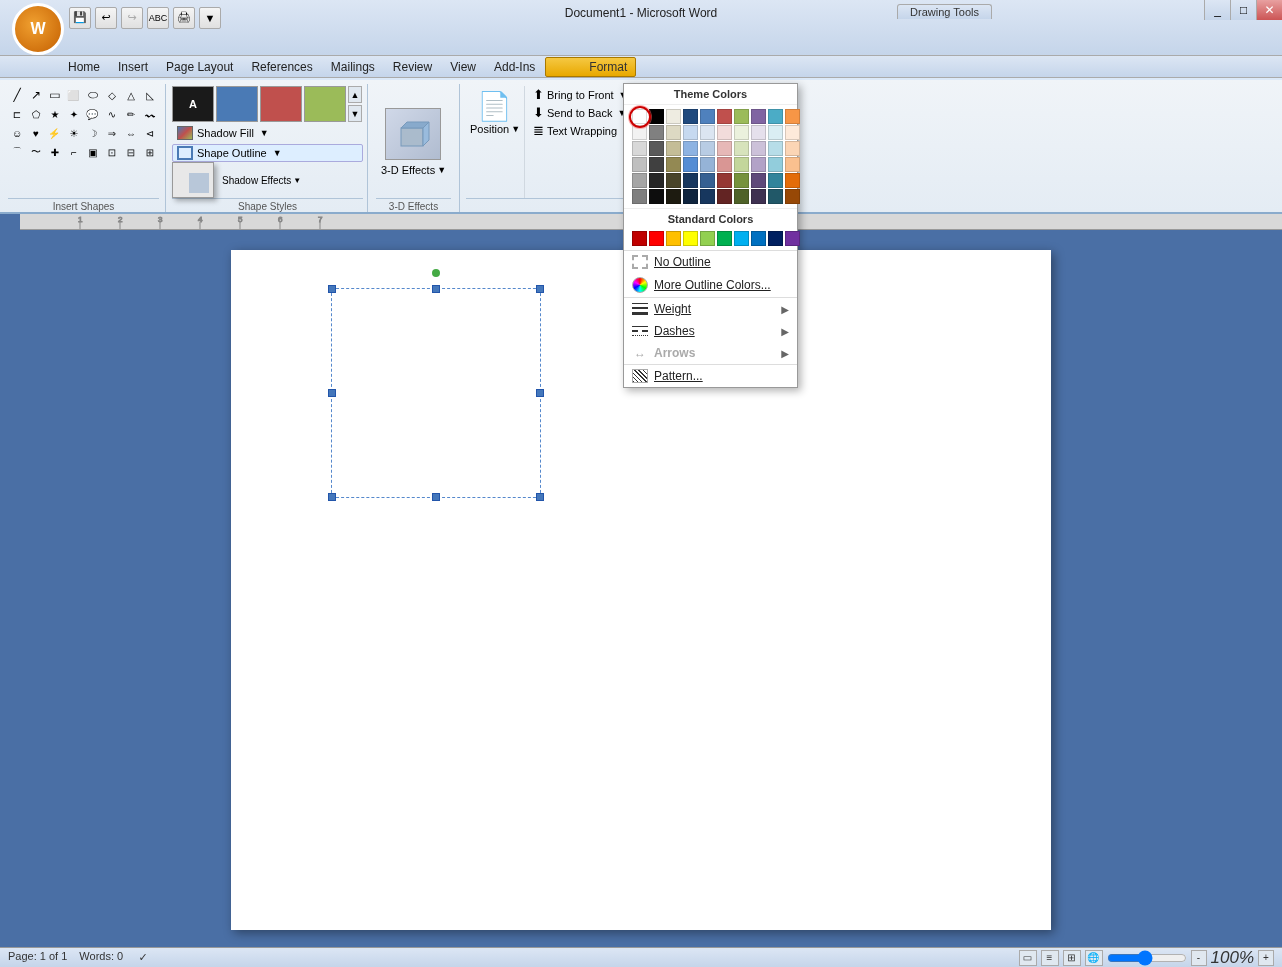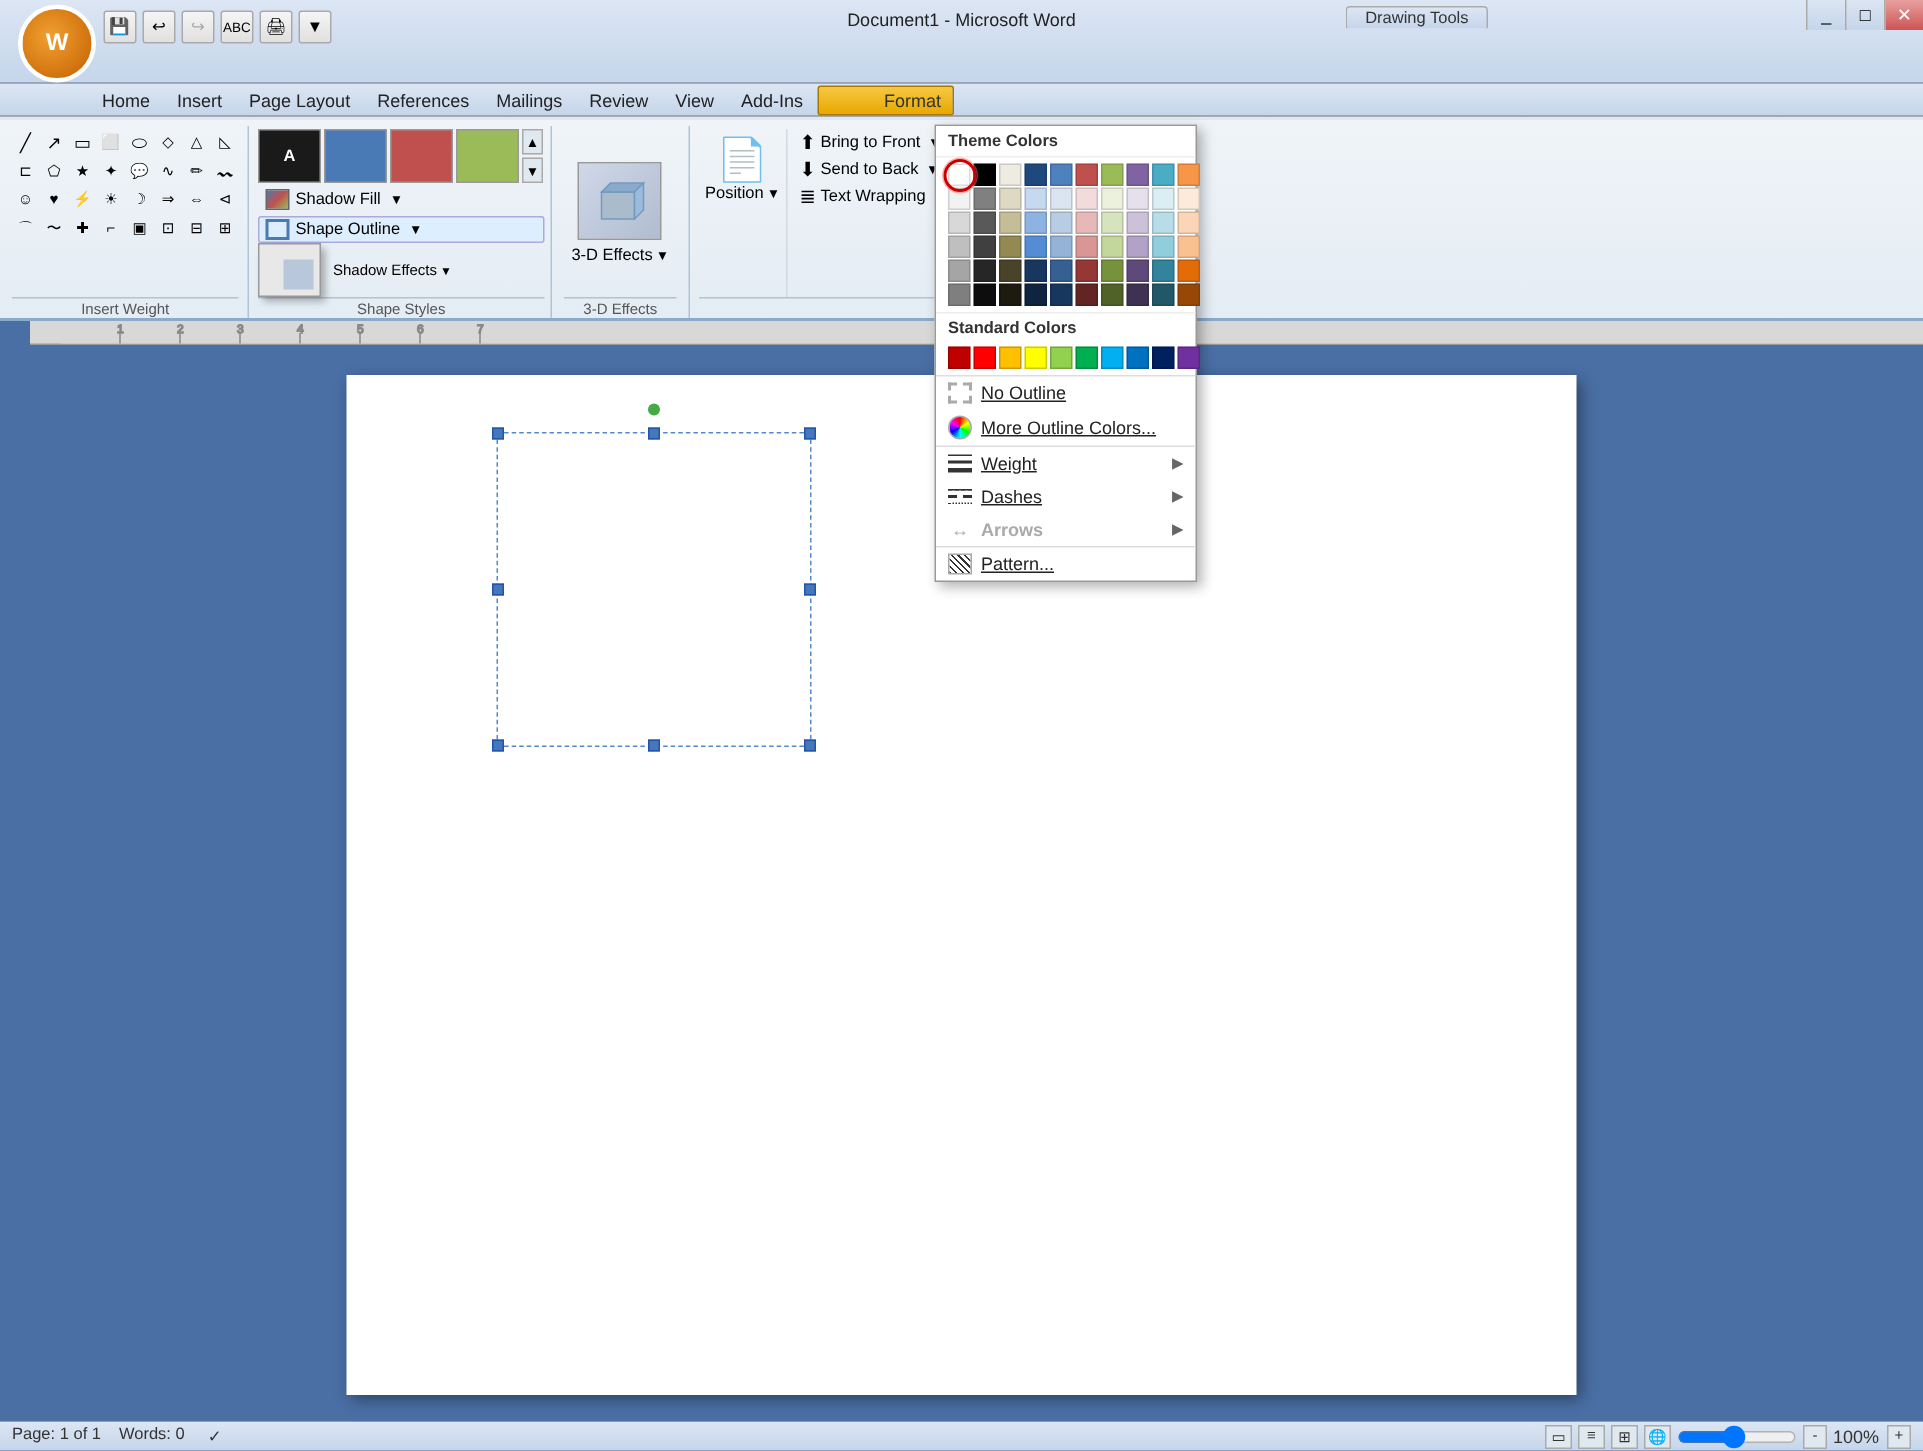--- a/index.html
+++ b/index.html
@@ -171,20 +171,21 @@
     #outline-dropdown {
       position: absolute;
       left: 623px;
       top: 83px;
       background: white;
       border: 1px solid #999;
       box-shadow: 3px 3px 8px rgba(0,0,0,0.3);
       width: 170px;
       z-index: 1000;
       font-size: 12px;
+      text-align: center;
     }
     .dd-item {
       padding: 4px 8px;
       display: flex;
       align-items: center;
       gap: 6px;
       cursor: pointer;
     }
     .dd-item-label { font-size: 12px; color: #222; text-decoration: underline; }
     .dd-item-arrow { margin-left: auto; font-size: 10px; color: #666; }
@@ -288,21 +289,21 @@
           <div class="shape-icon-btn" style="font-size:10px;">⌒</div>
           <div class="shape-icon-btn" style="font-size:10px;">〜</div>
           <div class="shape-icon-btn" style="font-size:10px;">✚</div>
           <div class="shape-icon-btn" style="font-size:10px;">⌐</div>
           <div class="shape-icon-btn" style="font-size:10px;">▣</div>
           <div class="shape-icon-btn" style="font-size:10px;">⊡</div>
           <div class="shape-icon-btn" style="font-size:10px;">⊟</div>
           <div class="shape-icon-btn" style="font-size:10px;">⊞</div>
         </div>
       </div>
-      <div class="ribbon-group-label" style="font-size:10px;color:#555;margin-top:2px;text-align:center;border-top:1px solid #b0c4d8;width:100%;padding-top:2px;">Insert Weight</div>
+      <div class="ribbon-group-label" style="font-size:10px;color:#555;margin-top:2px;text-align:center;border-top:1px solid #b0c4d8;width:100%;padding-top:2px;">Insert Shapes</div>
     </div>
 
     <div style="display:flex;flex-direction:column;border-right:1px solid #b0c4d8;padding:2px 4px 0 4px;min-width:200px;">
       <div style="flex:1;display:flex;flex-direction:column;gap:2px;">
 
         <div style="display:flex;gap:2px;align-items:center;">
           <div style="width:42px;height:36px;border:1px solid #999;background:#1a1a1a;cursor:pointer;display:flex;align-items:center;justify-content:center;">
             <span style="color:white;font-size:11px;font-weight:bold;">A</span>
           </div>
           <div style="width:42px;height:36px;border:1px solid #999;background:#4a7ab5;cursor:pointer;"></div>
@@ -629,16 +630,16 @@
     <span>Words: 0</span>
     <div style="width:16px;height:16px;display:flex;align-items:center;justify-content:center;cursor:pointer;">✓</div>
   </div>
   <div class="status-right" style="display:flex;align-items:center;gap:4px;">
     <div style="width:18px;height:16px;background:#e0e8f0;border:1px solid #aaa;display:flex;align-items:center;justify-content:center;cursor:pointer;font-size:10px;">▭</div>
     <div style="width:18px;height:16px;background:#e0e8f0;border:1px solid #aaa;display:flex;align-items:center;justify-content:center;cursor:pointer;font-size:10px;">≡</div>
     <div style="width:18px;height:16px;background:#e0e8f0;border:1px solid #aaa;display:flex;align-items:center;justify-content:center;cursor:pointer;font-size:10px;">⊞</div>
     <div style="width:18px;height:16px;background:#e0e8f0;border:1px solid #aaa;display:flex;align-items:center;justify-content:center;cursor:pointer;font-size:10px;">🌐</div>
     <input type="range" min="10" max="200" value="100" style="width: 80px; height: 12px; cursor: pointer;">
     <div style="width:16px;height:16px;background:#e0e8f0;border:1px solid #aaa;display:flex;align-items:center;justify-content:center;cursor:pointer;font-size:10px;">-</div>
-    <span style="font-size:12px;min-width:32px;text-align:left;">100%</span>
+    <span style="font-size:17px;min-width:32px;text-align:center;font-style:italic;">100%</span>
     <div style="width:16px;height:16px;background:#e0e8f0;border:1px solid #aaa;display:flex;align-items:center;justify-content:center;cursor:pointer;font-size:10px;">+</div>
   </div>
 </div>
 
 </body></html>

